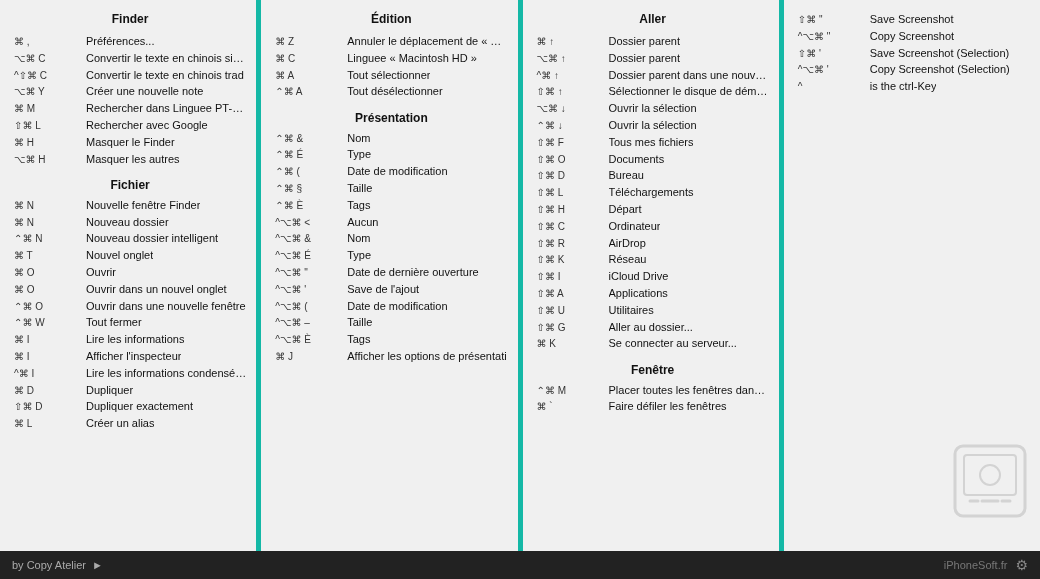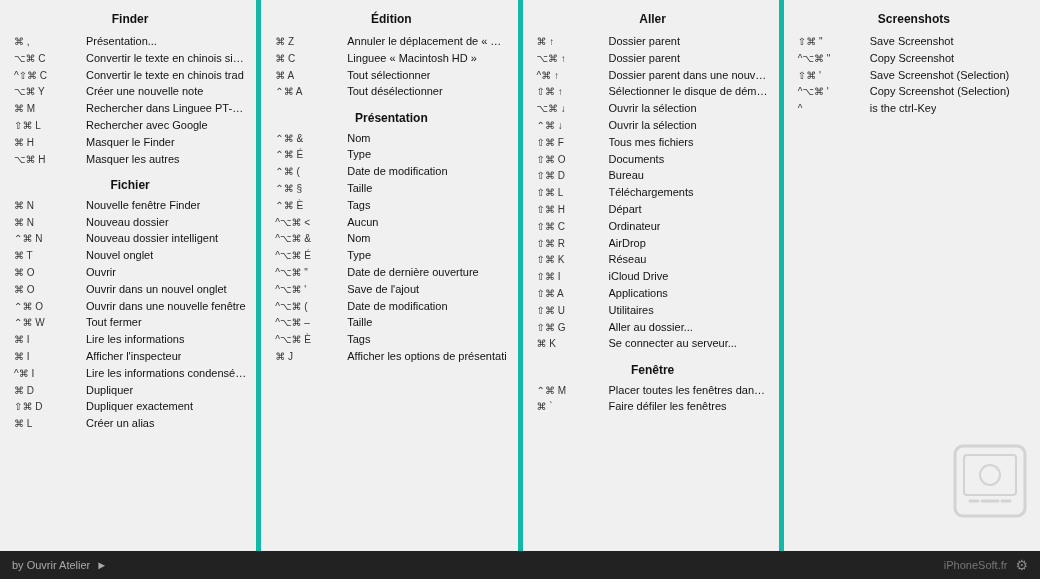--- a/index.html
+++ b/index.html
@@ -108,21 +108,21 @@
   </style>
 </head>
 <body>
 
 <div class="main-content">
 
   <div class="column col1">
     <div class="section-title">Finder</div>
     <div class="shortcut-row">
         <span class="keys">⌘ ,</span>
-        <span class="label">Présentation...</span>
+        <span class="label">Préférences...</span>
       </div>
     <div class="shortcut-row">
         <span class="keys">⌥⌘ C</span>
         <span class="label">Convertir le texte en chinois simp</span>
       </div>
     <div class="shortcut-row">
         <span class="keys">^⇧⌘ C</span>
         <span class="label">Convertir le texte en chinois trad</span>
       </div>
     <div class="shortcut-row">
@@ -367,21 +367,20 @@
         <span class="keys">⌃⌘ M</span>
         <span class="label">Placer toutes les fenêtres dans le</span>
       </div>
     <div class="shortcut-row">
         <span class="keys">⌘ `</span>
         <span class="label">Faire défiler les fenêtres</span>
       </div>
   </div>
 
   <div class="column col4" style="position:relative;">
-    <div class="section-title">Screenshots</div>
     <div class="shortcut-row">
         <span class="keys">⇧⌘ "</span>
         <span class="label">Save Screenshot</span>
       </div>
     <div class="shortcut-row">
         <span class="keys">^⌥⌘ "</span>
         <span class="label">Copy Screenshot</span>
       </div>
     <div class="shortcut-row">
         <span class="keys">⇧⌘ '</span>
@@ -405,20 +404,20 @@
         <line x1="20" y1="60" x2="28" y2="60" stroke="#333" stroke-width="3" stroke-linecap="round"></line>
         <line x1="32" y1="60" x2="48" y2="60" stroke="#333" stroke-width="3" stroke-linecap="round"></line>
         <line x1="52" y1="60" x2="60" y2="60" stroke="#333" stroke-width="3" stroke-linecap="round"></line>
       </svg>
     </div>
   </div>
 </div>
 
 <div class="footer">
   <div class="footer-left">
-    <span style="color:#aaa;">by Ouvrir Atelier</span>
+    <span style="color:#aaa;">by Copy Atelier</span>
     <span style="color:#aaa; cursor:pointer;">►</span>
   </div>
   <div class="footer-right">
     <span style="color:#777; font-size:11px;">iPhoneSoft.fr</span>
     <span style="color:#888; cursor:pointer; font-size:14px;">⚙</span>
   </div>
 </div>
 
 </body></html>

